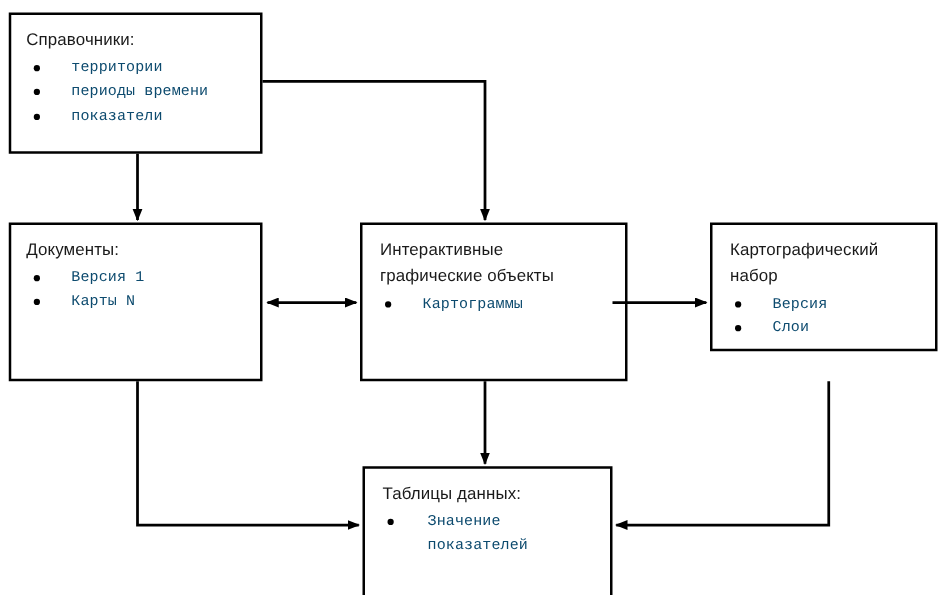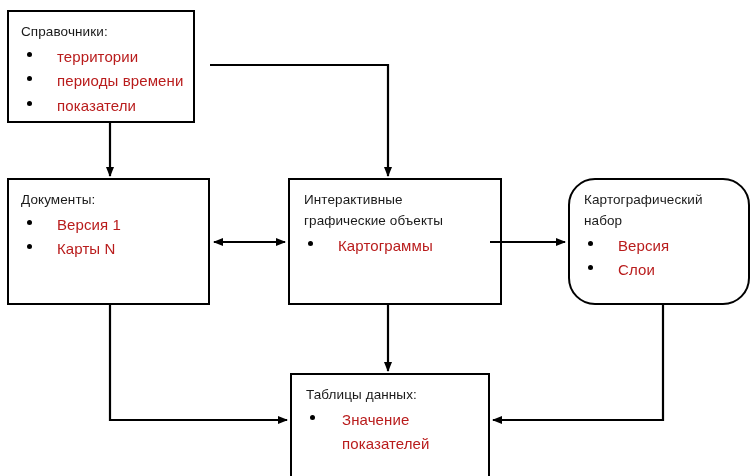--- a/index.html
+++ b/index.html
@@ -38,47 +38,48 @@
     letter-spacing: 0.1px;
     white-space: pre-line;
   }
   .bullets {
     list-style: none;
     margin: 2px 0 0 0;
     padding: 0;
   }
   .bullets li {
     position: relative;
-    font-size: 15px;
-    color: #b91c1c;
+    font-size: 12px;
+    color: #0c4a6e;
     line-height: 1.62;
     padding: 0 6px 0 48px;
     letter-spacing: 0.1px;
+    font-family: Liberation Mono, monospace;
   }
   .bullets li .bullet-dot {
     position: absolute;
     left: 18px;
     top: 7px;
     width: 5px;
     height: 5px;
     background: #000000;
     border-radius: 50%;
   }
   .bullets li .bullet-text {
     display: inline;
   }
   .wrap-text {
     display: block;
     padding-left: 0;
     text-align: center;
   }
-  #n-refs   { left: 7px;   top: 10px;  width: 188px; height: 113px; }
+  #n-refs   { left: 7px;   top: 10px;  width: 203px; height: 113px; }
   #n-docs   { left: 7px;   top: 178px; width: 203px; height: 127px; }
   #n-igo    { left: 288px; top: 178px; width: 214px; height: 127px; }
-  #n-carto  { left: 568px; top: 178px; width: 182px; height: 127px; border-radius: 27px; }
+  #n-carto  { left: 568px; top: 178px; width: 182px; height: 103px; }
   #n-tables { left: 290px; top: 373px; width: 200px; height: 108px; }
   #n-igo .node-title, #n-carto .node-title { padding-left: 14px; }
   #n-tables .node-title { padding-left: 14px; }
   #n-tables .bullets li { padding-left: 50px; }
 </style>
 </head>
 <body>
 
 <div id="canvas">
 

